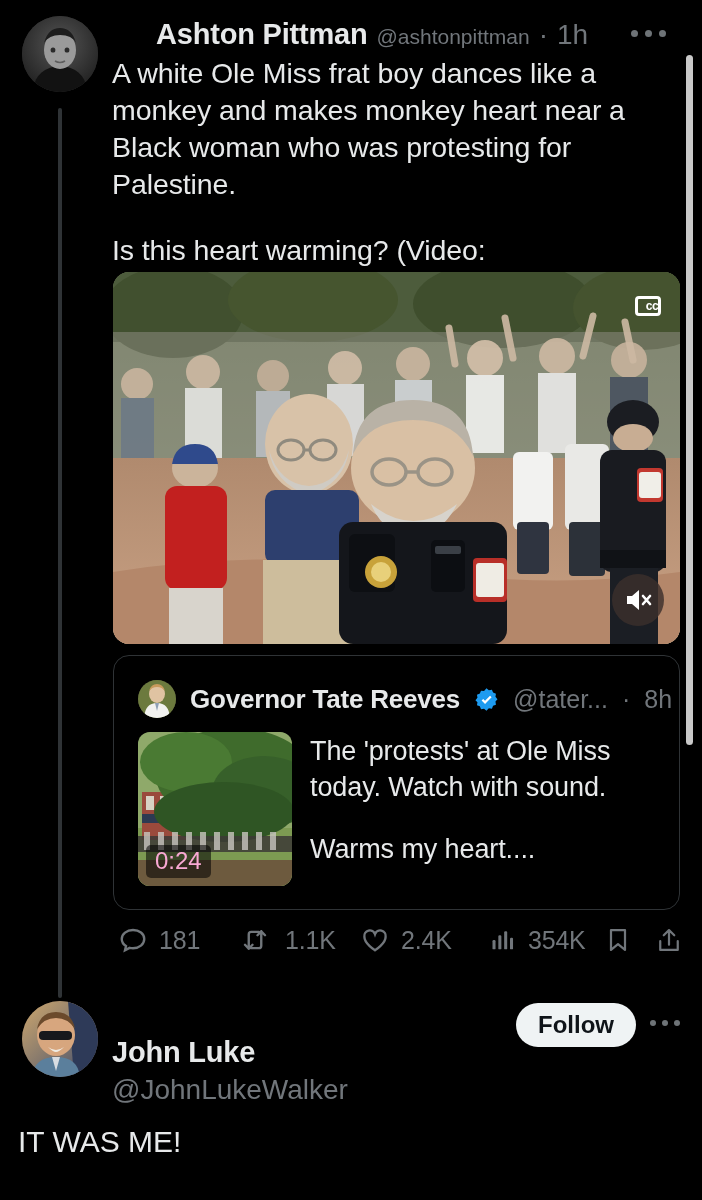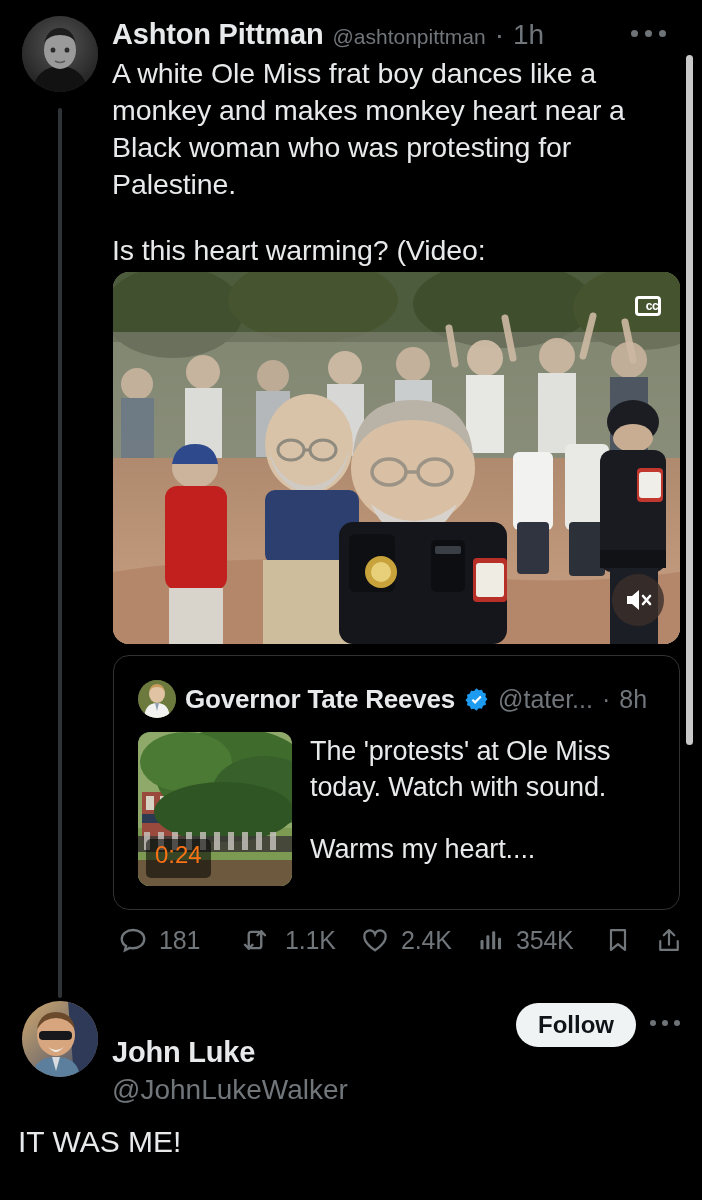--- a/index.html
+++ b/index.html
@@ -29,21 +29,21 @@
   .avatar-main {
     position:absolute; left:22px; top:16px; width:76px; height:76px;
     border-radius:50%; overflow:hidden; background:#2a2a2a;
   }
   .avatar-main svg, .avatar-quote svg, .avatar-reply svg { display:block; }
 
   .head-row {
     position:absolute; left:112px; top:18px; width:520px;
     display:flex; align-items:baseline; gap:9px; white-space:nowrap;
   }
-  .disp-name { font-size:29px; font-weight:bold; color:#e7e9ea; letter-spacing:-0.2px; }
+  .disp-name { font-size:29px; font-weight:bold; color:#e7e9ea; letter-spacing:-0.2px;margin-left:44px; }
   .handle { font-size:21px; color:#71767b; }
   .dot-sep { font-size:28px; color:#71767b; }
   .time { font-size:28px; color:#71767b; }
 
   .more-dots {
     position:absolute; right:36px; top:30px;
     display:flex; gap:7px; align-items:center;
   }
   .more-dots i { width:7px; height:7px; border-radius:50%; background:#6e7377; display:block; }
 
@@ -74,52 +74,52 @@
     display:flex; align-items:center; justify-content:center;
   }
 
   
   .quote-card {
     position:absolute; left:113px; top:655px; width:567px; height:255px;
     border:1px solid #2f3336; border-radius:16px; background:#000; overflow:hidden;
   }
   .quote-head {
     position:absolute; left:24px; top:24px; right:14px;
-    display:flex; align-items:center; gap:9px; white-space:nowrap;
+    display:flex; align-items:center; gap:14px; white-space:nowrap;
   }
   .avatar-quote { width:38px; height:38px; border-radius:50%; overflow:hidden; flex:none; background:#3a3a2a; }
   .q-name { font-size:26px; font-weight:bold; color:#e7e9ea; letter-spacing:-0.2px; }
   .verified { width:25px; height:25px; flex:none; }
   .q-handle { font-size:25px; color:#71767b; }
   .q-dot { font-size:25px; color:#71767b; }
   .q-time { font-size:25px; color:#71767b; }
 
   .quote-body { position:absolute; left:24px; top:76px; right:16px; display:flex; gap:18px; }
   .q-thumb {
     width:154px; height:154px; border-radius:12px; overflow:hidden;
     position:relative; flex:none; background:#2c3a24;
   }
   .q-duration {
     position:absolute; left:8px; bottom:8px;
-    background:rgba(0,0,0,0.55); color:#f97316;
-    font-size:24px; padding:2px 9px 9px; border-radius:5px; line-height:1.15;
+    background:rgba(0,0,0,0.55); color:#f9a8d4;
+    font-size:24px; padding:2px 9px 3px; border-radius:5px; line-height:1.15;
   }
   .q-text { font-size:27px; line-height:36px; color:#e7e9ea; letter-spacing:-0.1px; padding-top:1px; }
   .q-text .blank { display:block; height:26px; }
 
   
   .actions {
     position:absolute; left:118px; top:925px; width:565px; height:48px;
   }
   .act { position:absolute; top:0; display:flex; align-items:center; gap:11px; }
   .act-count { font-size:25px; color:#71767b; letter-spacing:-0.2px; }
   .a-reply { left:0; }
   .a-rt { left:122px;gap:15px; }
   .a-like { left:242px; }
-  .a-views { left:359px; }
+  .a-views { left:371px; }
   .a-bm { left:486px; }
   .a-share { left:537px; }
 
   
   .reply-block { position:absolute; left:0; top:995px; width:702px; }
   .avatar-reply {
     position:absolute; left:22px; top:6px; width:76px; height:76px;
     border-radius:50%; overflow:hidden; background:#4a3a2a;
   }
   .r-name {

